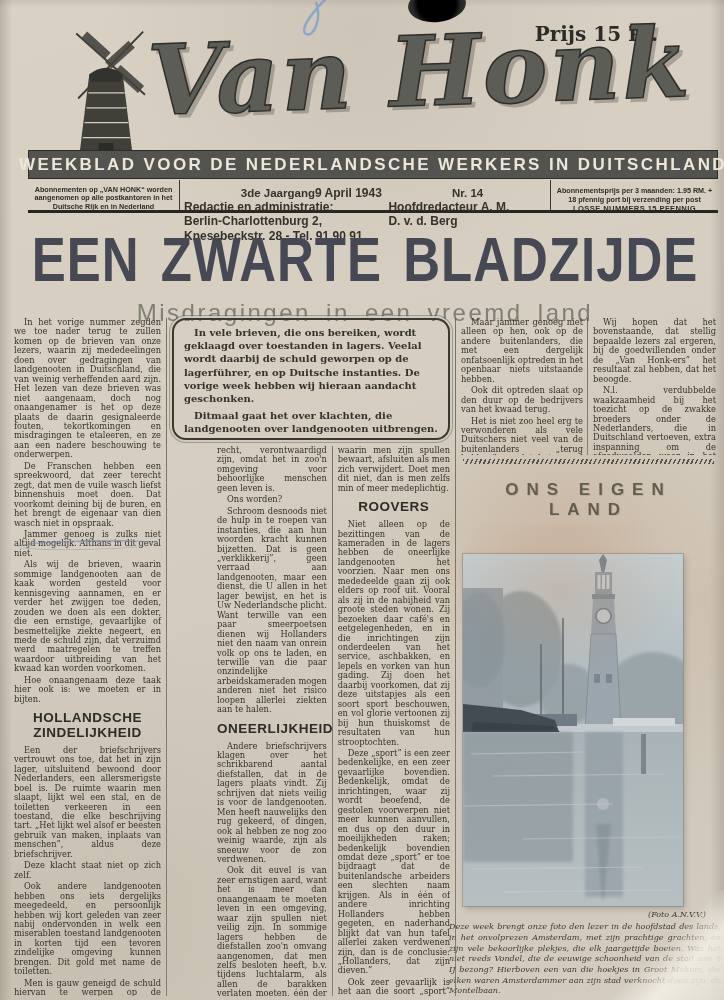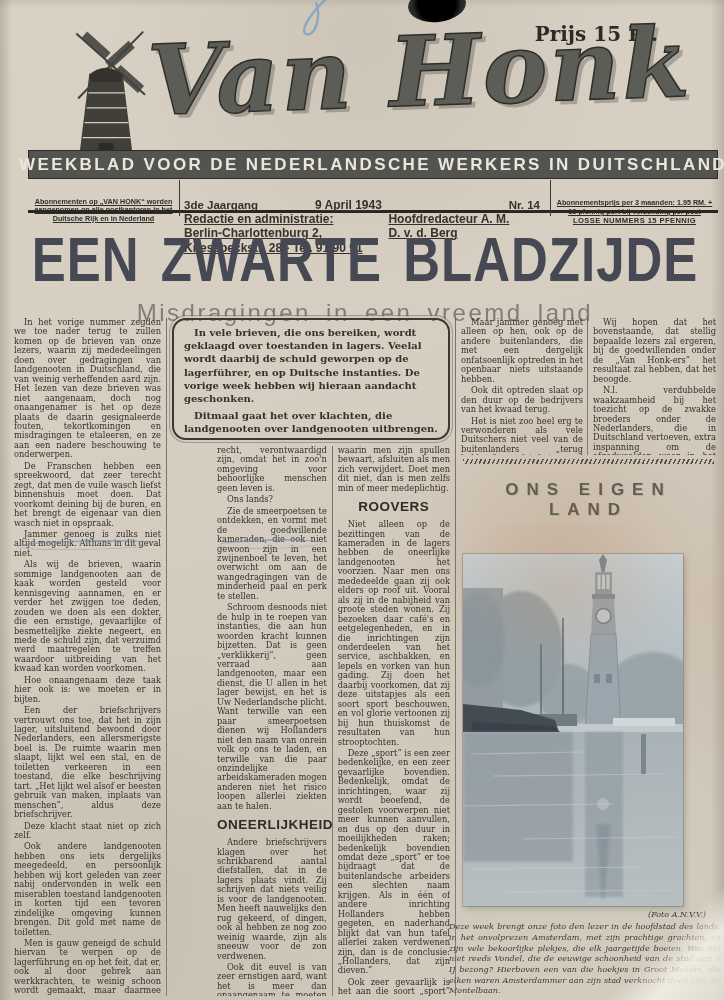--- a/index.html
+++ b/index.html
@@ -29,25 +29,25 @@
         font-family:"DejaVu Serif",serif;font-style:italic;font-weight:bold;
         font-size:97px;line-height:1.1;color:#5d5d57;transform:rotate(-2deg);
         -webkit-text-stroke:1.5px #2e2e2a;text-shadow:4px 4px 0 rgba(45,44,40,0.28);
         letter-spacing:2px;white-space:nowrap;}
   .banner{position:absolute;left:28px;top:150px;width:690px;height:29px;background:#53534f;
         border:1px solid #2c2b28;box-sizing:border-box;display:flex;align-items:center;justify-content:center;}
   .banner span{font-family:"Liberation Sans",sans-serif;font-weight:bold;font-size:17px;
         letter-spacing:2.4px;color:#ece7da;white-space:nowrap;}
   .inforow{position:absolute;left:28px;top:180px;width:690px;height:33px;box-sizing:border-box;
         border-bottom:3px solid #272622;display:flex;align-items:stretch;}
-  .inforow .cell{box-sizing:border-box;padding:18px 4px;text-decoration:underline;}
+  .inforow .cell{box-sizing:border-box;padding:6px 4px;}
   .cell-abon{width:152px;border-right:1px solid #3a3833;font-family:"Liberation Sans",sans-serif;
         font-weight:bold;font-size:7.2px;line-height:1.15;text-align:center;color:#2f2d29;}
   .cell-mid{flex:1;display:flex;flex-direction:column;justify-content:space-between;padding:2px 8px;}
-  .mid-top{display:flex;justify-content:space-between;align-items:baseline;gap:28px;}
+  .mid-top{display:flex;justify-content:center;align-items:baseline;}
   .volume{font-family:"Liberation Sans",sans-serif;font-weight:bold;font-size:11.5px;}
   .dateline{font-family:"Liberation Sans",sans-serif;font-weight:bold;font-size:12px;margin-right:70px;}
   .issue{font-family:"Liberation Sans",sans-serif;font-weight:bold;font-size:11.5px;margin-right:6px;}
   .mid-bottom{display:flex;justify-content:space-between;align-items:baseline;}
   .redaction{font-family:"Liberation Sans",sans-serif;font-weight:bold;font-size:12px;line-height:1.2;}
   .editor{font-family:"Liberation Sans",sans-serif;font-weight:bold;font-size:12px;margin-right:34px;}
   .cell-price{width:168px;border-left:1px solid #3a3833;font-family:"Liberation Sans",sans-serif;
         font-weight:bold;font-size:7.2px;line-height:1.25;text-align:center;color:#2f2d29;}
   .cell-price .loose{font-size:7.6px;letter-spacing:0.4px;}
 
@@ -181,38 +181,38 @@
     <div class="sub" data-interactable="false">Misdragingen in een vreemd land</div>
   </div>
 
   <div class="bodywrap" data-interactable="false">
     <div class="bcol col1" data-interactable="false">
         <p class="b-para" data-interactable="false">In het vorige nummer zegden we toe nader terug te zullen komen op de brieven van onze lezers, waarin zij mededeelingen doen over gedragingen van landgenooten in Duitschland, die van weinig verheffenden aard zijn. Het lezen van deze brieven was niet aangenaam, doch nog onaangenamer is het op deze plaats de daarin gesignaleerde fouten, tekortkomingen en misdragingen te etaleeren, en ze aan een nadere beschouwing te onderwerpen.</p>
         <p class="b-para" data-interactable="false">De Franschen hebben een spreekwoord, dat zeer terecht zegt, dat men de vuile wasch liefst binnenshuis moet doen. Dat voorkomt deining bij de buren, en het brengt de eigenaar van dien wasch niet in opspraak.</p>
         <p class="b-scribbled" data-interactable="false">Jammer genoeg is zulks niet altijd mogelijk. Althans in dit geval niet.</p>
         <p class="b-para" data-interactable="false">Als wij de brieven, waarin sommige landgenooten aan de kaak worden gesteld voor kennisgeving aannamen, en er verder het zwijgen toe deden, zouden we doen als een dokter, die een ernstige, gevaarlijke of besmettelijke ziekte negeert, en mede de schuld zijn, dat verzuimd werd maatregelen te treffen waardoor uitbreiding van het kwaad kan worden voorkomen.</p>
         <p class="b-para" data-interactable="false">Hoe onaangenaam deze taak hier ook is: we moeten er in bijten.</p>
+        <h3 class="b-head" data-interactable="false">HOLLANDSCHE ZINDELIJKHEID</h3>
         <p class="b-para" data-interactable="false">Een der briefschrijvers vertrouwt ons toe, dat het in zijn lager, uitsluitend bewoond door Nederlanders, een allersmerigste boel is. De ruimte waarin men slaapt, lijkt wel een stal, en de toiletten verkeeren in een toestand, die elke beschrijving tart. „Het lijkt wel alsof er beesten gebruik van maken, inplaats van menschen”, aldus deze briefschrijver.</p>
         <p class="b-para" data-interactable="false">Deze klacht staat niet op zich zelf.</p>
         <p class="b-para" data-interactable="false">Ook andere landgenooten hebben ons iets dergelijks meegedeeld, en persoonlijk hebben wij kort geleden van zeer nabij ondervonden in welk een miserablen toestand landgenooten in korten tijd een tevoren zindelijke omgeving kunnen brengen. Dit gold met name de toiletten.</p>
         <p class="b-para" data-interactable="false">Men is gauw geneigd de schuld hiervan te werpen op de lagerführung en op het feit, dat er, ook al door gebrek aan werkkrachten, te weinig schoon wordt gemaakt, maar daarmee komt men er niet. De schuld ligt meestal bij de betrokken lagerbewoners, of liever bij de paar smeerpoetsen, die onder deze schuilen. De meesten zijn natuurlijk voor orde en netheid, doch als er maar één of twee lieden bij hen wonen, die er genoegen in scheppen den boel te bevuilen, dan ontstaan toestanden, waarover de briefschrijvers, en te-</p>
       </div>
     <div class="vrule" data-interactable="false"></div>
 
     <div class="middle" data-interactable="false">
       <div class="introbox" data-interactable="false">
         <p data-interactable="false">In vele brieven, die ons bereiken, wordt geklaagd over toestanden in lagers. Veelal wordt daarbij de schuld geworpen op de lagerführer, en op Duitsche instanties. De vorige week hebben wij hieraan aandacht geschonken.</p>
         <p data-interactable="false">Ditmaal gaat het over klachten, die landgenooten over landgenooten uitbrengen. Het betreft misdragingen van enkelen, die ergerlijke toestanden in de woonkampen veroorzaken, en over arbeidskameraden, die andere dingen doen, waardoor de goede naam van Nederland in Duitschland in gevaar wordt gebracht.</p>
 
       </div>
       <div class="midcols">
         <div class="bcol col2" data-interactable="false">
             <p class="b-cont" data-interactable="false">recht, verontwaardigd zijn, omdat het in zoo'n omgeving voor behoorlijke menschen geen leven is.</p>
-            <p class="b-para" data-interactable="false">Ons lands?</p>
-            <p class="b-scribbled" data-interactable="false">Zie de smeerpoetsen te ontdekken, en vormt met de goedwillende kameraden, die ook niet gewoon zijn in een zwijnenboel te leven, het overwicht om aan de wangedragingen van de minderheid paal en perk te stellen.</p>
+            <p class="b-para" data-interactable="false">Ons worden?</p>
             <p class="b-para" data-interactable="false">Schroom desnoods niet de hulp in te roepen van instanties, die aan hun woorden kracht kunnen bijzetten. Dat is geen „verklikkerij”, geen verraad aan landgenooten, maar een dienst, die U allen in het lager bewijst, en het is Uw Nederlandsche plicht. Want terwille van een paar smeerpoetsen dienen wij Hollanders niet den naam van onrein volk op ons te laden, en terwille van die paar onzindelijke arbeidskameraden mogen anderen niet het risico loopen allerlei ziekten aan te halen.</p>
             <h3 class="b-head" data-interactable="false">ONEERLIJKHEID</h3>
             <p class="b-para" data-interactable="false">Andere briefschrijvers klagen over het schrikbarend aantal diefstallen, dat in de lagers plaats vindt. Zij schrijven dat niets veilig is voor de landgenooten. Men heeft nauwelijks den rug gekeerd, of dingen, ook al hebben ze nog zoo weinig waarde, zijn als sneeuw voor de zon verdwenen.</p>
             <p class="b-para" data-interactable="false">Ook dit euvel is van zeer ernstigen aard, want het is meer dan onaangenaam te moeten leven in een omgeving, waar zijn spullen niet veilig zijn. In sommige lagers hebben de diefstallen zoo'n omvang aangenomen, dat men zelfs besloten heeft, b.v. tijdens luchtalarm, als allen de barakken verlaten moeten, één der kameraden op post achter te laten, opdat deze zal kunnen controleeren, dat tijdens de afwezigheid der bewoners niets gestolen wordt door bewoners van andere barakken!</p>
           </div>
         <div class="vrule" data-interactable="false"></div>
         <div class="bcol col3" data-interactable="false">
             <p class="b-cont" data-interactable="false">waarin men zijn spullen bewaart, afsluiten als men zich verwijdert. Doet men dit niet, dan is men zelfs min of meer medeplichtig.</p>
             <h3 class="b-head" data-interactable="false">ROOVERS</h3>
             <p class="b-para" data-interactable="false">Niet alleen op de bezittingen van de kameraden in de lagers hebben de oneerlijke landgenooten het voorzien. Naar men ons mededeelde gaan zij ook elders op roof uit. Vooral als zij in de nabijheid van groote steden wonen. Zij bezoeken daar café's en eetgelegenheden, en in die inrichtingen zijn onderdeelen van het service, aschbakken, en lepels en vorken van hun gading. Zij doen het daarbij voorkomen, dat zij deze uitstapjes als een soort sport beschouwen, en vol glorie vertoonen zij bij hun thuiskomst de resultaten van hun strooptochten.</p>

